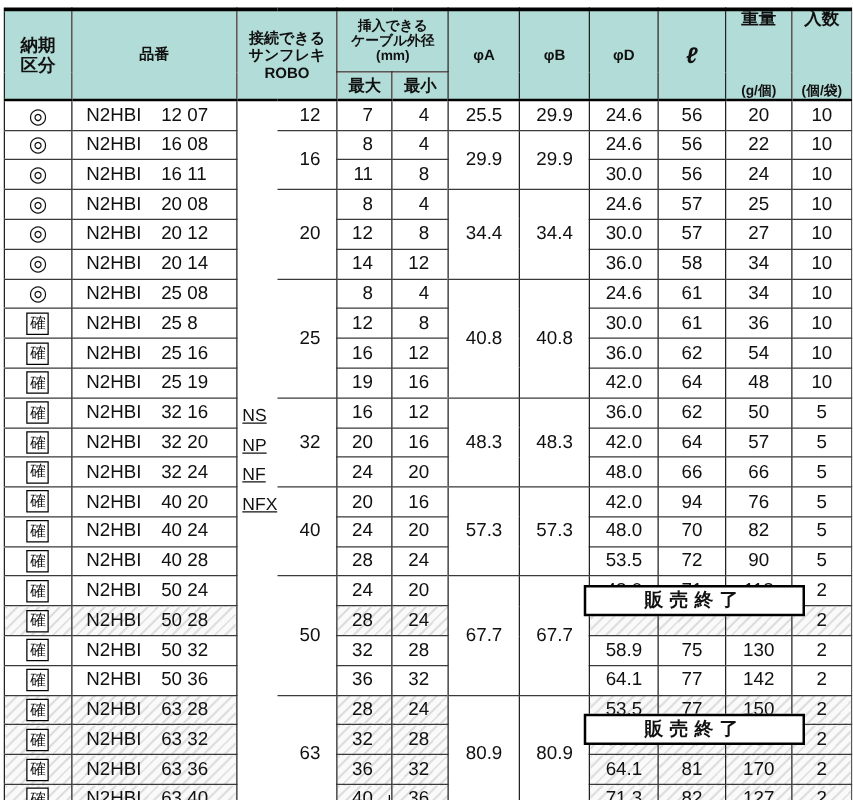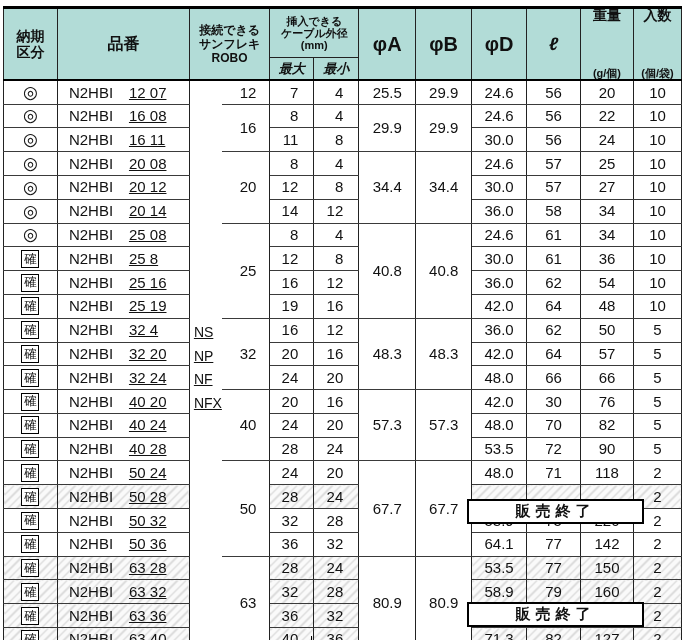--- a/index.html
+++ b/index.html
@@ -13,55 +13,55 @@
     border-top:3px solid #000;border-bottom:3px solid #000;
     border-left:1px solid #222;border-right:1px solid #222;
   }
   td,th{
     border-right:1px solid #222;border-bottom:1px solid #3a3a3a;
     padding:0;margin:0;overflow:hidden;white-space:nowrap;
     font-size:15px;line-height:1.05;vertical-align:middle;background:#fff;
   }
   thead th{background:#b2dcd7;font-weight:bold;}
   thead tr.h-main th{height:37px;}
-  thead tr.h-sub th{height:16px;font-size:13px;border-bottom:2px solid #000;font-style:italic;}
+  thead tr.h-sub th{height:16px;font-size:13px;border-bottom:2px solid #000;}
   thead th[rowspan]{border-bottom:2px solid #000;}
   thead th.h-cable{border-bottom:1px solid #222;font-weight:bold;}
   tbody tr{height:23.8px;}
   .h-2line{font-size:14px;line-height:1.15;}
   .h-robo{font-size:12px;line-height:1.18;font-weight:bold;}
   .h-cable{font-size:11px;line-height:1.12;margin-top:48px;}
-  .h-phi{font-size:20px;}
+  .h-phi{font-size:12px;}
   .h-ell{font-size:18px;font-style:italic;}
   .h-small2 .l1{font-size:14px;display:block;font-family:Liberation Serif, serif;}
   .h-small2 .l2{font-size:11px;display:block;font-weight:bold;margin-top:44px;}
   .c-del{text-align:center;}
   .mark-circle{font-size:17px;line-height:1;}
   .mark-box{
     display:inline-flex;align-items:center;justify-content:center;
     width:16px;height:16px;border:1px solid #000;background:#fff;
     font-size:12.5px;line-height:1;
   }
-  .c-part{text-align:left;padding-left:11px;text-decoration:underline;}
+  .c-part{text-align:left;padding-left:11px;}
   .c-part .series{display:inline-block;width:60px;}
   .c-robolabel{border-right:none;vertical-align:top;border-bottom:none;}
   .robo-list{margin-top:239px;padding-left:4px;}
   .robo-list div{height:23.8px;display:flex;align-items:center;font-size:14px;text-decoration:underline;}
   .c-size{text-align:right;padding-right:13px;}
   .c-max,.c-min{text-align:right;padding-right:15px;}
   .c-phi,.c-phid,.c-len,.c-wt,.c-qty{text-align:center;}
   tr.hatched .c-del,tr.hatched .c-part,tr.hatched .c-max,tr.hatched .c-min,
   tr.hatched .c-phid,tr.hatched .c-len,tr.hatched .c-wt,tr.hatched .c-qty{
     background:repeating-linear-gradient(135deg,#dcdcdc 0 1.6px,#fafafa 1.6px 6px);
   }
   .sale-end{
     position:absolute;left:467px;width:173px;height:21px;
     background:#fff;border:2px solid #000;
     display:flex;align-items:center;justify-content:center;
-    font-size:15px;font-weight:bold;letter-spacing:5px;z-index:5;margin-top:31px;
+    font-size:15px;font-weight:bold;letter-spacing:5px;z-index:5;
   }
   #overlay-1{top:468px;}
   #overlay-2{top:571px;}
   .stub{position:absolute;left:311px;top:636px;width:1px;height:4px;background:#000;}
 </style>
 </head>
 <body>
 
 <div class="page">
   <table class="spec">
@@ -78,21 +78,21 @@
       <col style="width:54px">
         <col style="width:53px">
         <col style="width:48px">
     </colgroup>
     <thead>
       <tr class="h-main">
         <th rowspan="2" class="h-2line">
           <span>納期</span><br>
           <span>区分</span>
         </th>
-        <th rowspan="2" style="font-size:16px;">品番</th>
+        <th rowspan="2" style="font-size:12px;font-family:Liberation Mono, monospace;">品番</th>
         <th rowspan="2" colspan="2" class="h-robo">
           <span>接続できる</span><br>
           <span>サンフレキ</span><br>
           <span>ROBO</span>
         </th>
         <th colspan="2" class="h-cable">
           <span>挿入できる</span><br>
           <span>ケーブル外径</span><br>
           <span>(mm)</span>
         </th>
@@ -230,21 +230,21 @@
           <td class="c-part"><span class="series">N2HBI</span><span class="code">25 19</span></td>
           <td class="c-max">19</td>
           <td class="c-min">16</td>
           <td class="c-phid">42.0</td>
           <td class="c-len">64</td>
           <td class="c-wt">48</td>
           <td class="c-qty">10</td>
         </tr>
         <tr>
           <td class="c-del"><span class="mark-box">確</span></td>
-          <td class="c-part"><span class="series">N2HBI</span><span class="code">32 4</span></td>
+          <td class="c-part"><span class="series">N2HBI</span><span class="code">32 16</span></td>
           <td class="c-size" rowspan="3">32</td>
           <td class="c-max">16</td>
           <td class="c-min">12</td>
           <td class="c-phi" rowspan="3">48.3</td>
           <td class="c-phi" rowspan="3">48.3</td>
           <td class="c-phid">36.0</td>
           <td class="c-len">62</td>
           <td class="c-wt">50</td>
           <td class="c-qty">5</td>
         </tr>
@@ -270,21 +270,21 @@
         </tr>
         <tr>
           <td class="c-del"><span class="mark-box">確</span></td>
           <td class="c-part"><span class="series">N2HBI</span><span class="code">40 20</span></td>
           <td class="c-size" rowspan="3">40</td>
           <td class="c-max">20</td>
           <td class="c-min">16</td>
           <td class="c-phi" rowspan="3">57.3</td>
           <td class="c-phi" rowspan="3">57.3</td>
           <td class="c-phid">42.0</td>
-          <td class="c-len">30</td>
+          <td class="c-len">94</td>
           <td class="c-wt">76</td>
           <td class="c-qty">5</td>
         </tr>
         <tr>
           <td class="c-del"><span class="mark-box">確</span></td>
           <td class="c-part"><span class="series">N2HBI</span><span class="code">40 24</span></td>
           <td class="c-max">24</td>
           <td class="c-min">20</td>
           <td class="c-phid">48.0</td>
           <td class="c-len">70</td>
@@ -324,21 +324,21 @@
           <td class="c-wt"></td>
           <td class="c-qty">2</td>
         </tr>
         <tr>
           <td class="c-del"><span class="mark-box">確</span></td>
           <td class="c-part"><span class="series">N2HBI</span><span class="code">50 32</span></td>
           <td class="c-max">32</td>
           <td class="c-min">28</td>
           <td class="c-phid">58.9</td>
           <td class="c-len">75</td>
-          <td class="c-wt">220</td>
+          <td class="c-wt">130</td>
           <td class="c-qty">2</td>
         </tr>
         <tr>
           <td class="c-del"><span class="mark-box">確</span></td>
           <td class="c-part"><span class="series">N2HBI</span><span class="code">50 36</span></td>
           <td class="c-max">36</td>
           <td class="c-min">32</td>
           <td class="c-phid">64.1</td>
           <td class="c-len">77</td>
           <td class="c-wt">142</td>

